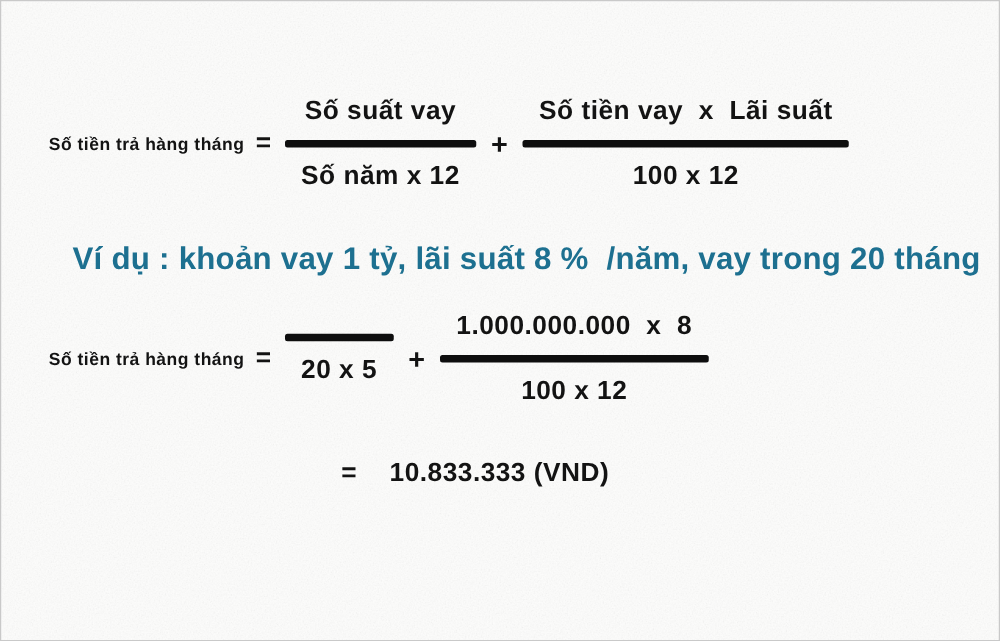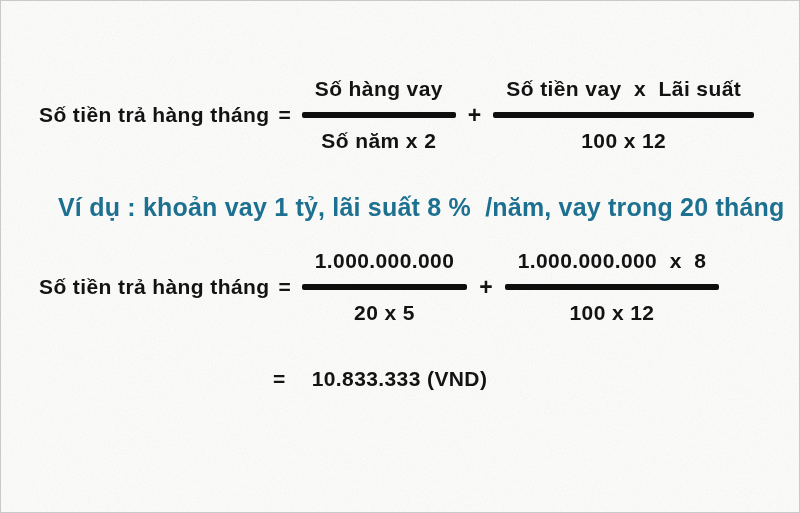--- a/index.html
+++ b/index.html
@@ -34,21 +34,21 @@
     position: absolute;
     display: flex;
     align-items: center;
     font-weight: bold;
     color: #131313;
   }
   .formula-row-general { left: 38px; top: 76px; }
   .formula-row-example { left: 38px; top: 248px; }
 
   .lhs {
-    font-size: 21px;
+    font-size: 14px;
     letter-spacing: 0.4px;
     white-space: pre;
   }
   .eq {
     font-size: 21px;
     margin: 0 11px 0 9px;
   }
   .fraction {
     display: flex;
     flex-direction: column;
@@ -116,39 +116,38 @@
     </defs>
     <rect width="100%" height="100%" filter="url(#paperNoise)"></rect>
   </svg>
 
   <div class="content">
 
     <div class="formula-row formula-row-general">
       <span class="lhs">Số tiền trả hàng tháng</span>
       <span class="eq">=</span>
       <span class="fraction">
-        <span class="numerator">Số hàng vay</span>
+        <span class="numerator">Số suất vay</span>
         <span class="fraction-bar"></span>
-        <span class="denominator">Số năm x 2</span>
+        <span class="denominator">Số năm x 12</span>
       </span>
       <span class="plus">+</span>
       <span class="fraction">
         <span class="numerator">Số tiền vay  x  Lãi suất</span>
         <span class="fraction-bar"></span>
         <span class="denominator">100 x 12</span>
       </span>
     </div>
 
     <div class="example-note">Ví dụ : khoản vay 1 tỷ, lãi suất 8 %  /năm, vay trong 20 tháng</div>
 
     <div class="formula-row formula-row-example">
       <span class="lhs">Số tiền trả hàng tháng</span>
       <span class="eq">=</span>
       <span class="fraction">
-        <span class="numerator">1.000.000.000</span>
         <span class="fraction-bar"></span>
         <span class="denominator">20 x 5</span>
       </span>
       <span class="plus">+</span>
       <span class="fraction">
         <span class="numerator">1.000.000.000  x  8</span>
         <span class="fraction-bar"></span>
         <span class="denominator">100 x 12</span>
       </span>
     </div>

